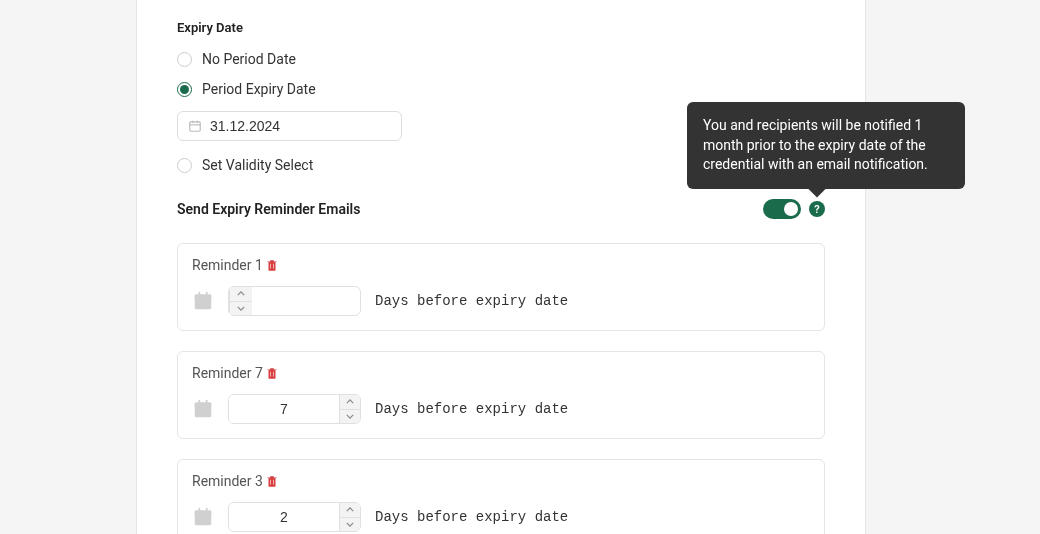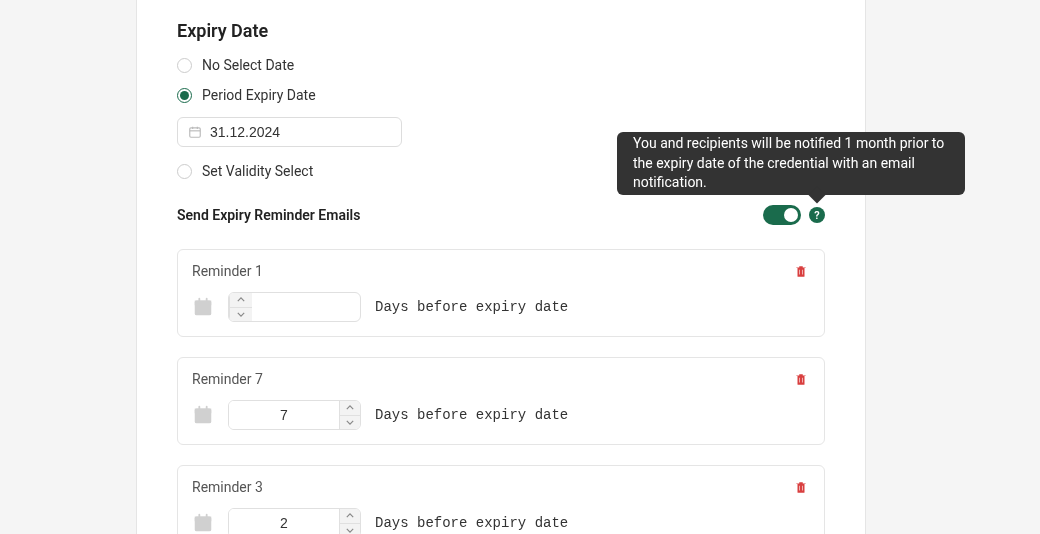--- a/index.html
+++ b/index.html
@@ -20,21 +20,21 @@
     .panel {
       width: 730px;
       background: #fff;
       border-left: 1px solid #e5e5e5;
       border-right: 1px solid #e5e5e5;
       padding: 20px 40px 20px 40px;
       margin-left: -38px;
     }
     .section-title {
       font-weight: 600;
-      font-size: 18px;
+      font-size: 13px;
       color: #222;
       margin-bottom: 16px;
     }
     .radio-row {
       display: flex;
       align-items: center;
       gap: 10px;
       margin-bottom: 14px;
       cursor: pointer;
     }
@@ -131,24 +131,24 @@
       align-items: center;
       justify-content: center;
       font-size: 11px;
       font-weight: 600;
       cursor: pointer;
     }
     .tooltip {
       position: absolute;
       bottom: 30px;
       right: -140px;
-      width: 348px;
+      width: 278px;
       background: #333;
       color: #fff;
-      padding: 2px 16px;
+      padding: 14px 16px;
       border-radius: 6px;
       font-size: 14px;
       line-height: 1.4;
       z-index: 10;
     }
     .tooltip::after {
       content: "";
       position: absolute;
       bottom: -6px;
       right: 142px;
@@ -158,21 +158,21 @@
       transform: rotate(45deg);
     }
     .reminder-card {
       border: 1px solid #e5e5e5;
       border-radius: 6px;
       padding: 12px 14px 14px 14px;
       margin-bottom: 20px;
     }
     .reminder-header {
       display: flex;
-      justify-content: space-between;
+      justify-content: flex-start;
       align-items: center;
       margin-bottom: 12px;
     }
     .reminder-title {
       color: #555;
       font-size: 14px;
     }
     .delete-btn {
       width: 18px;
       height: 18px;
@@ -238,21 +238,21 @@
 </head>
 <body>
 
 <div class="page">
   <div class="panel">
 
     <div class="section-title">Expiry Date</div>
 
     <div class="radio-row">
       <span class="radio"></span>
-      <span class="radio-label">No Select Date</span>
+      <span class="radio-label">No Period Date</span>
     </div>
 
     <div class="radio-row">
       <span class="radio selected"></span>
       <span class="radio-label">Period Expiry Date</span>
     </div>
 
     <div class="date-input-wrapper">
       <svg class="calendar-icon-small" viewBox="0 0 24 24" fill="none" stroke="currentColor" stroke-width="2">
         <rect x="3" y="5" width="18" height="16" rx="2"></rect>

